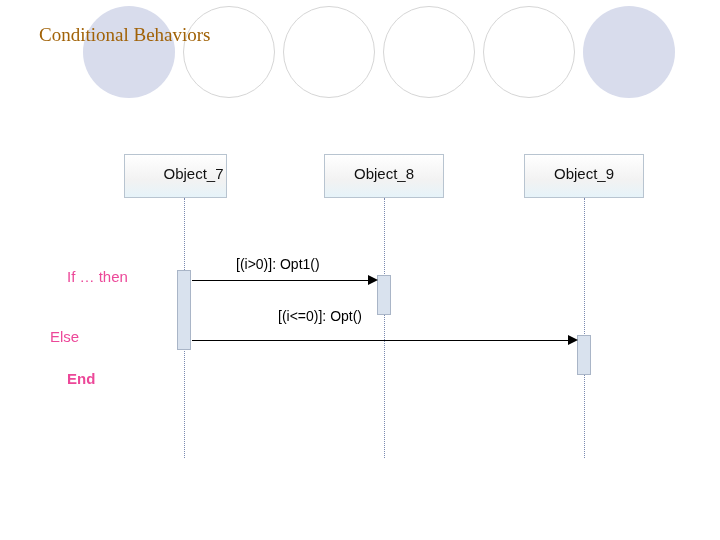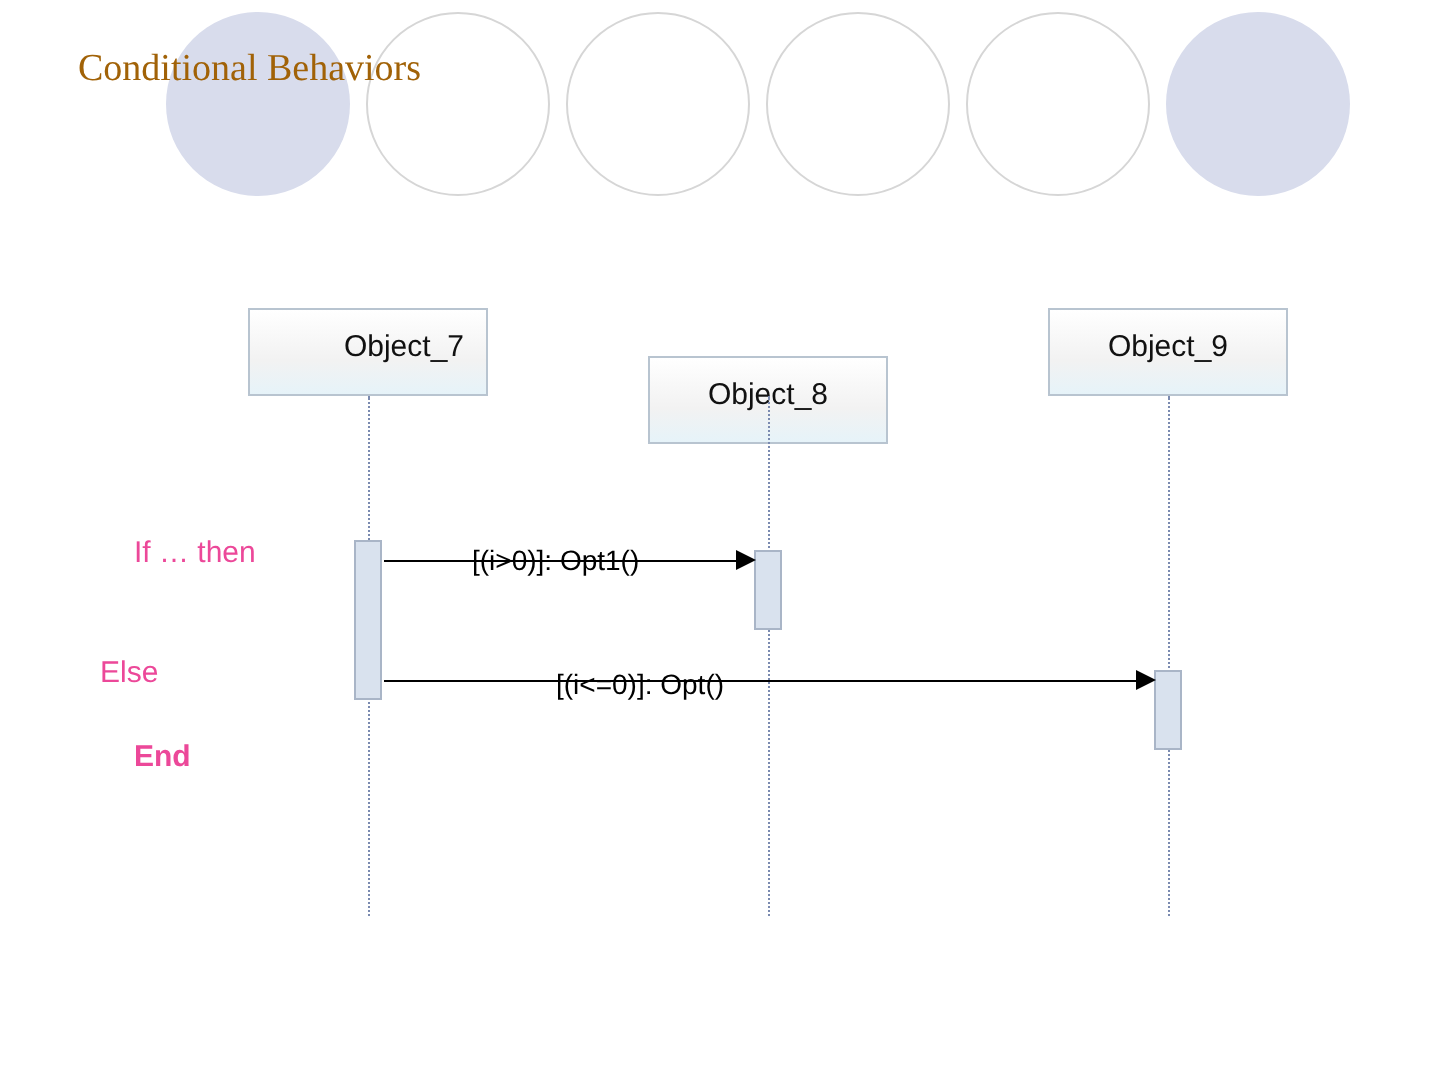--- a/index.html
+++ b/index.html
@@ -75,21 +75,20 @@
     border-top: 5px solid transparent;
     border-bottom: 5px solid transparent;
     border-left: 10px solid #000;
   }
   .msg-label {
     position: absolute;
     font-family: Arial, sans-serif;
     font-size: 14px;
     color: #000;
     white-space: nowrap;
-    margin-top: 16px;
   }
   .pseudo-label {
     position: absolute;
     font-family: Verdana, Arial, sans-serif;
     font-size: 15px;
     color: #ec4899;
     white-space: nowrap;
   }
 </style>
 </head>
@@ -97,35 +96,35 @@
 
 <div class="bg-circle filled" style="left: 83px;"></div>
 <div class="bg-circle outlined" style="left: 183px;"></div>
 <div class="bg-circle outlined" style="left: 283px;"></div>
 <div class="bg-circle outlined" style="left: 383px;"></div>
 <div class="bg-circle outlined" style="left: 483px;"></div>
 <div class="bg-circle filled" style="left: 583px;"></div>
 
 <div class="slide-title">Conditional Behaviors</div>
 
-<div class="object-box" style="left: 124px; width: 120px; top: 154px; padding-left: 36px;">Object_7</div>
-<div class="object-box" style="left: 324px; width: 120px; top: 154px; margin-top: 24px;">Object_8</div>
+<div class="object-box" style="left: 124px; width: 103px; top: 154px; padding-left: 36px;">Object_7</div>
+<div class="object-box" style="left: 324px; width: 120px; top: 154px;">Object_8</div>
 <div class="object-box" style="left: 524px; width: 120px; top: 154px;">Object_9</div>
 
 <div class="lifeline" style="left: 184px;"></div>
 <div class="lifeline" style="left: 384px;"></div>
 <div class="lifeline" style="left: 584px;"></div>
 
 <div class="activation" style="left: 177px; top: 270px; height: 80px;"></div>
 <div class="activation" style="left: 377px; top: 275px; height: 40px;"></div>
 <div class="activation" style="left: 577px; top: 335px; height: 40px;"></div>
 
 <div class="msg-label" style="left: 236px; top: 256px;">[(i&gt;0)]: Opt1()</div>
 <div class="msg-line" style="left: 192px; top: 280px; width: 178px;"></div>
 <div class="msg-arrowhead" style="left: 368px; top: 275px;"></div>
 
-<div class="msg-label" style="left: 278px; top: 318px;">[(i&lt;=0)]: Opt()</div>
+<div class="msg-label" style="left: 278px; top: 308px;">[(i&lt;=0)]: Opt()</div>
 <div class="msg-line" style="left: 192px; top: 340px; width: 378px;"></div>
 <div class="msg-arrowhead" style="left: 568px; top: 335px;"></div>
 
 <div class="pseudo-label" style="left: 67px; top: 268px;">If … then</div>
 <div class="pseudo-label" style="left: 50px; top: 328px;">Else</div>
 <div class="pseudo-label" style="left: 67px; top: 370px; font-weight: bold;">End</div>
 
 </body></html>

